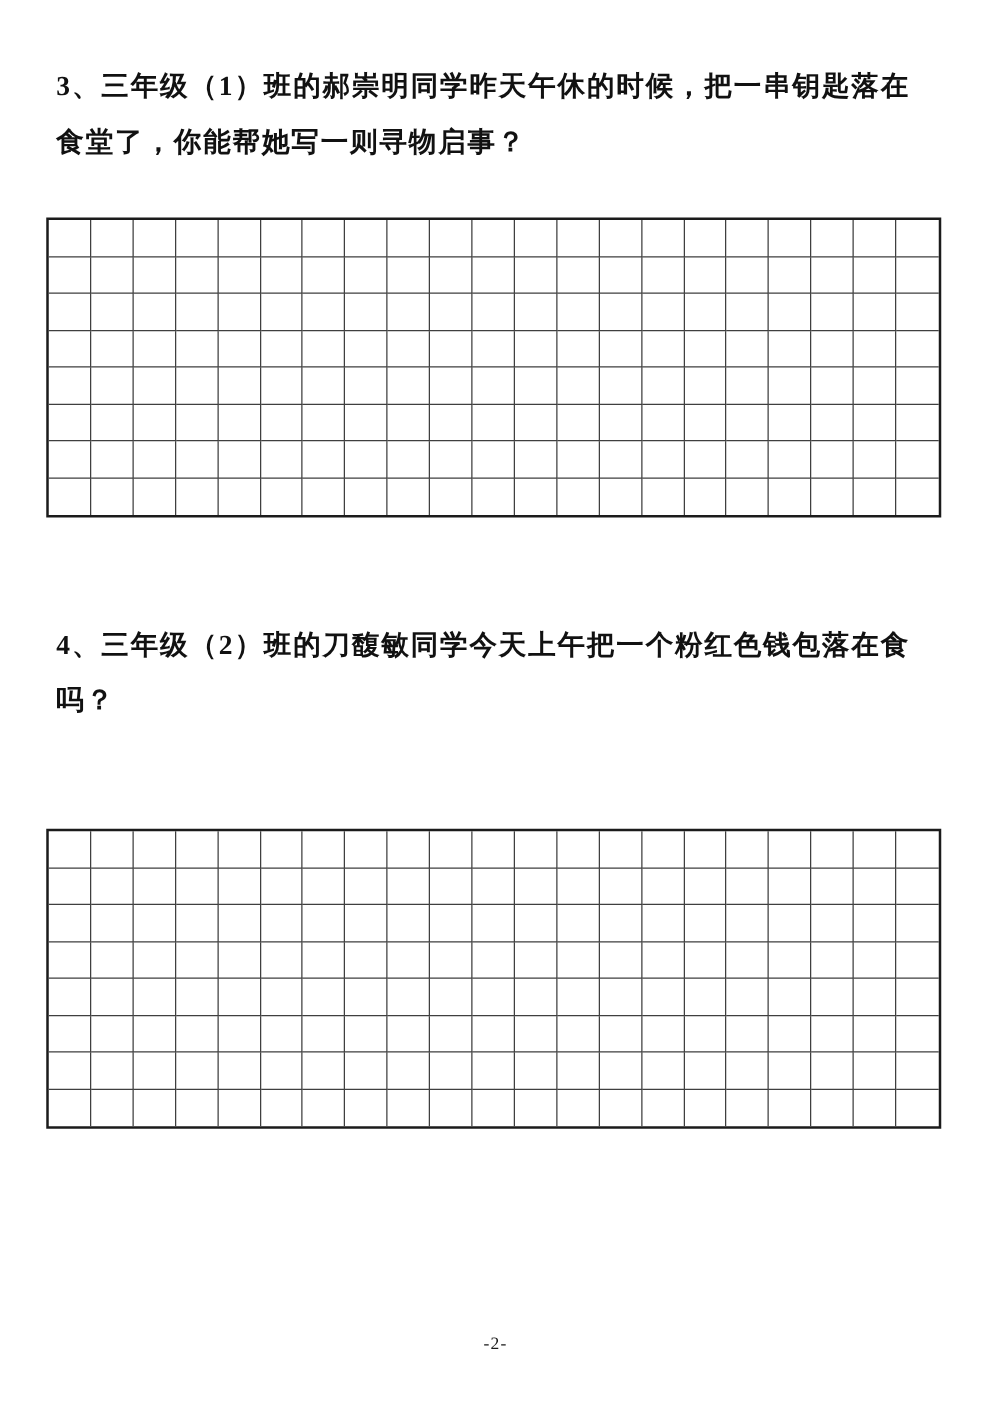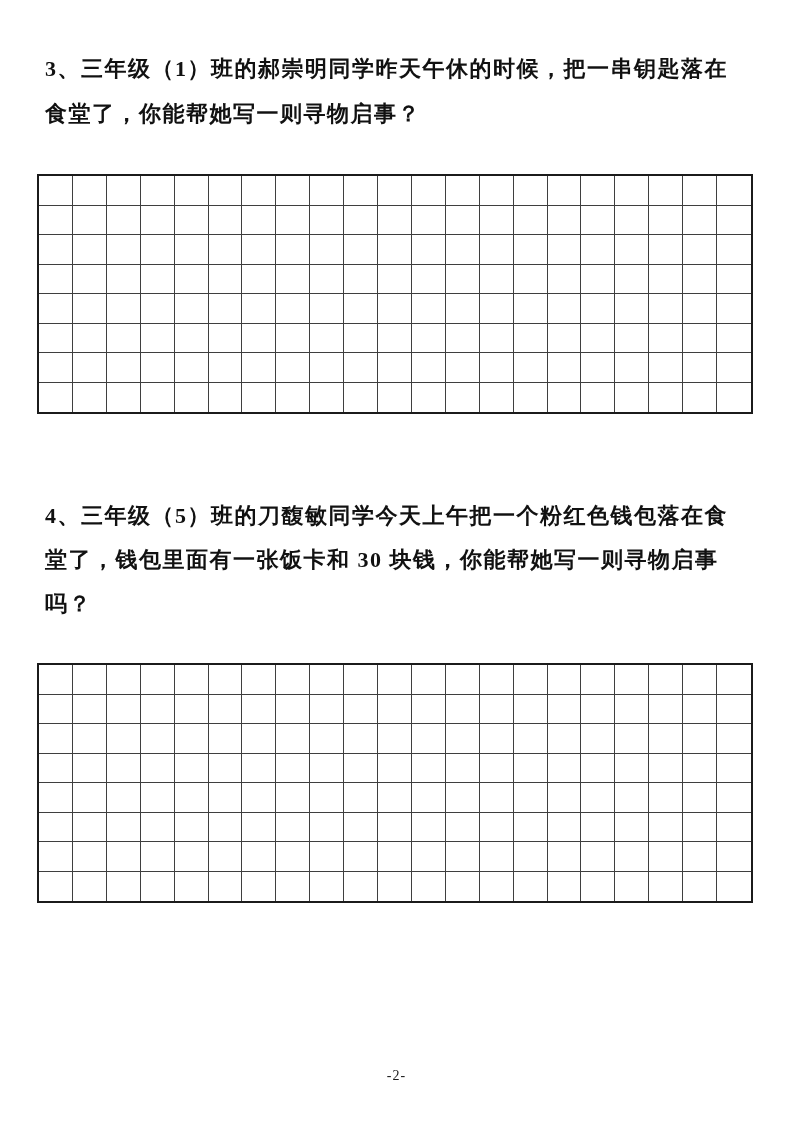--- a/index.html
+++ b/index.html
@@ -236,22 +236,21 @@
       <div class="cell last-row"></div>
       <div class="cell last-row"></div>
       <div class="cell last-row"></div>
       <div class="cell last-row"></div>
       <div class="cell last-row"></div>
       <div class="cell last-row"></div>
       <div class="cell last-col last-row"></div>
     </div>
 
   <div class="question-block question-4">
-    <div>4、三年级（5）班的刀馥敏同学今天上午把一个粉红色钱包落在食</div>
-    <div>堂了，钱包里面有一张饭卡和 30 块钱，你能帮她写一则寻物启事</div>
+    <div>4、三年级（2）班的刀馥敏同学今天上午把一个粉红色钱包落在食</div>
     <div>吗？</div>
   </div>
 
   <div class="answer-grid grid-2" style="grid-template-columns: repeat(21, 1fr); grid-template-rows: repeat(8, 1fr);">
       <div class="cell"></div>
       <div class="cell"></div>
       <div class="cell"></div>
       <div class="cell"></div>
       <div class="cell"></div>
       <div class="cell"></div>

